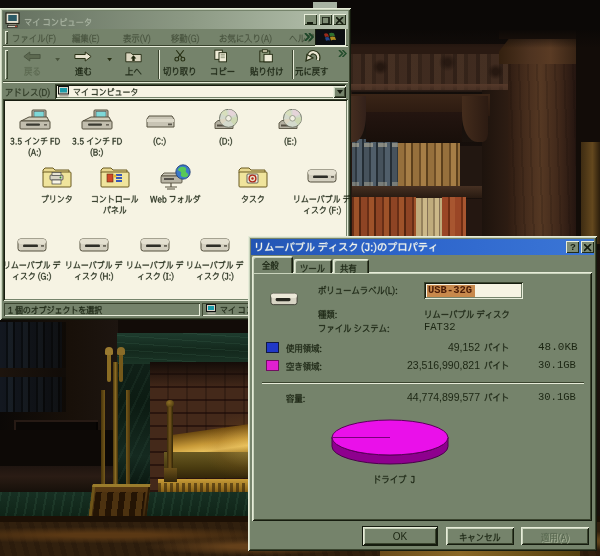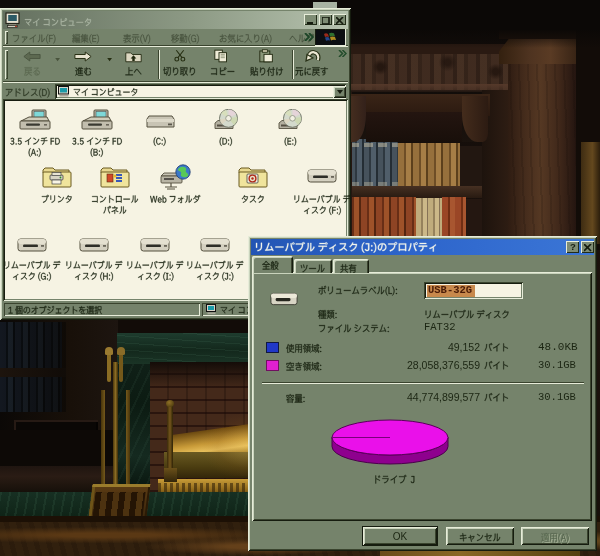--- a/index.html
+++ b/index.html
@@ -553,21 +553,21 @@
       <path d="M7.8,-6.1Q7.4,-7.1 7,-7.7L7.5,-8Q7.9,-7.2 8.3,-6.4L7.8,-6.1ZM6.9,-5.7Q6.6,-6.5 6.1,-7.3L6.6,-7.5Q7.1,-6.6 7.3,-5.9L6.9,-5.7ZM0.6,-0.4Q1.4,-1.8 1.9,-3.3Q2.3,-4.8 2.4,-6.9L3.1,-6.8Q2.9,-4.6 2.5,-3Q2,-1.4 1.1,0L0.6,-0.4ZM5.6,-6.9Q5.7,-4.8 6.2,-3.3Q6.6,-1.8 7.5,-0.4L6.9,0Q6,-1.5 5.6,-3.1Q5.1,-4.7 5,-6.8L5.6,-6.9ZM15.6,-6.9Q14.6,-5.7 13.3,-4.7L13.3,0.3L12.6,0.3L12.6,-4.3Q11.2,-3.3 9.4,-2.6L9.2,-3.2Q10.9,-3.9 12.5,-5Q14.1,-6 15.2,-7.4L15.6,-6.9ZM23.7,-2.3Q21.8,-3.4 20,-4.1L20,0.3L19.4,0.3L19.4,-7.5L20,-7.5L20,-4.8Q22,-4 24,-2.9L23.7,-2.3Z" fill="#1c2613" stroke="#1c2613" stroke-width="0.3"></path>
     </svg>
   </div>
 <div style="position:absolute;left:538px;top:341px;font-family:'Liberation Mono';font-size:11px;color:#1c2613">48.0KB</div>
 <div style="position:absolute;left:266px;top:360px;width:13px;height:11px;background:#e020d0;box-shadow:inset 0 0 0 1px #701060;"></div>
 <div style="position:absolute;left:286.0px;top:360.0px;width:38px;height:13px">
     <svg width="38" height="13" viewBox="0 -10.0 38 13" style="position:absolute">
       <path d="M1.1,-6.5L1.1,-5.1L0.6,-5.1L0.6,-7L3.9,-7L3.9,-7.9L4.4,-7.9L4.4,-7L7.8,-7L7.8,-5.4L7.3,-5.4L7.3,-6.5L5.3,-6.5L5.3,-4.6Q5.3,-4.4 5.4,-4.3Q5.4,-4.2 5.7,-4.2L7,-4.2L7,-5L7.5,-4.8L7.5,-4.1Q7.5,-3.9 7.4,-3.8Q7.3,-3.7 7,-3.7L5.6,-3.7Q5.1,-3.7 5,-3.8Q4.8,-4 4.8,-4.4L4.8,-6.5L3.5,-6.5Q3.5,-5.2 2.8,-4.4Q2.1,-3.6 0.8,-3.3L0.6,-3.8Q1.8,-4.1 2.4,-4.8Q3,-5.4 3,-6.5L1.1,-6.5ZM4.4,-2.2L4.4,-0.2L7.9,-0.2L7.9,0.4L0.5,0.4L0.5,-0.2L3.8,-0.2L3.8,-2.2L0.9,-2.2L0.9,-2.8L7.5,-2.8L7.5,-2.2L4.4,-2.2ZM14.9,-0.6L15,0Q13.7,0.3 12.4,0.3Q11.2,0.3 10.5,-0.1Q9.9,-0.5 9.9,-1.3Q9.9,-2 10.4,-2.5Q10.9,-3 11.9,-3Q13.3,-3 14.2,-2.2L14.2,-2.2Q13.8,-3 13.4,-4Q12.1,-3.9 11.1,-3.9Q10,-3.9 9.5,-3.9L9.5,-4.5Q10.2,-4.5 11.1,-4.5Q12,-4.5 13.1,-4.6Q12.9,-5.3 12.7,-5.8Q11.8,-5.7 11.2,-5.7Q10.3,-5.7 9.7,-5.8L9.7,-6.4Q10.1,-6.4 11.2,-6.4Q11.7,-6.4 12.5,-6.4Q12.3,-7.1 12.1,-7.6L12.7,-7.8Q12.9,-7.1 13.1,-6.5Q14.4,-6.6 15.4,-6.8L15.5,-6.2Q14.4,-6 13.3,-5.9Q13.5,-5.2 13.7,-4.7Q14.9,-4.8 15.8,-5L15.9,-4.4Q14.9,-4.2 14,-4Q14.5,-2.8 14.9,-2L14.5,-1.7Q13.5,-2.3 12,-2.3Q11.2,-2.3 10.9,-2.1Q10.5,-1.8 10.5,-1.3Q10.5,-0.8 11,-0.5Q11.4,-0.3 12.4,-0.3Q13.7,-0.3 14.9,-0.6ZM18.8,-7.6Q18.7,-6.9 18.4,-6.2Q18,-5.5 17.3,-4.9L17,-5.4Q17.7,-6 18,-6.6Q18.4,-7.3 18.5,-7.9L19.1,-7.9Q19.3,-7.3 19.6,-6.7Q20,-6.1 20.7,-5.4L20.4,-4.9Q19.7,-5.6 19.3,-6.3Q18.9,-6.9 18.9,-7.6L18.8,-7.6ZM22.1,-6.1Q22.3,-6.6 22.4,-7.1L20.6,-7.1L20.6,-7.6L24.6,-7.6L24.6,-7.1L22.9,-7.1Q22.7,-6.5 22.6,-6.1L24.3,-6.1L24.3,-1.2L20.9,-1.2L20.9,-6.1L22.1,-6.1ZM21.4,-4.7L23.8,-4.7L23.8,-5.6L21.4,-5.6L21.4,-4.7ZM19.8,-4.6L17.8,-4.6L17.8,-5.2L19.8,-5.2L19.8,-4.6ZM23.8,-4.2L21.4,-4.2L21.4,-3.2L23.8,-3.2L23.8,-4.2ZM20.3,-3.6L20.3,-1.1Q20.3,-0.8 20.2,-0.6Q20.1,-0.5 19.8,-0.5L19.2,-0.5L19.1,-1L19.9,-1L19.9,-3.1L18.8,-3.1L18.8,0.7L18.4,0.7L18.4,-3.1L17.2,-3.1L17.2,-3.6L20.3,-3.6ZM21.4,-2.7L21.4,-1.7L23.8,-1.7L23.8,-2.7L21.4,-2.7ZM20.3,0.3Q21.2,-0.2 21.8,-0.9L22.2,-0.6Q21.5,0.2 20.6,0.7L20.3,0.3ZM23.3,-0.9Q24.2,-0.3 24.8,0.3L24.5,0.7Q24.2,0.4 23.8,0Q23.4,-0.3 23,-0.6L23.3,-0.9ZM27.9,-1.4Q26.9,-0.9 25.5,-0.3L25.3,-0.9Q25.8,-1 26.4,-1.3L26.4,-4.7L25.4,-4.7L25.4,-5.3L26.4,-5.3L26.4,-7.9L26.9,-7.9L26.9,-5.3L27.7,-5.3L27.7,-4.7L26.9,-4.7L26.9,-1.5Q27.3,-1.7 27.8,-2L27.9,-1.4ZM32.6,-1.9L33.1,-1.6L33,0.2Q33,0.4 32.9,0.6Q32.8,0.7 32.6,0.7Q32.4,0.7 32.2,0.5Q31.7,-0.1 31.3,-1.2Q30.6,-0.1 29.6,0.7L29.3,0.2Q30.5,-0.7 31.2,-1.8Q30.8,-3.5 30.8,-6L27.9,-6L27.9,-6.5L30.8,-6.5L30.8,-7.9L31.3,-7.9L31.3,-6.5L33.1,-6.5L33.1,-6L31.3,-6Q31.3,-3.9 31.5,-2.5Q31.8,-3.1 32,-3.8Q32.2,-4.4 32.4,-5.3L32.9,-5.1Q32.7,-4.1 32.4,-3.3Q32.1,-2.5 31.7,-1.8Q32,-0.5 32.5,0.1L32.6,-1.9ZM32.5,-6.6Q32.4,-6.9 32.1,-7.1Q31.8,-7.4 31.6,-7.5L31.9,-7.9Q32.4,-7.5 32.8,-7L32.5,-6.6ZM28.2,-2.3L28.2,-5.1L30.2,-5.1L30.2,-2.3L28.2,-2.3ZM28.7,-2.8L29.7,-2.8L29.7,-4.6L28.7,-4.6L28.7,-2.8ZM30.5,-1.2Q29.3,-0.8 27.7,-0.5L27.6,-1.1Q29.2,-1.3 30.5,-1.8L30.5,-1.2ZM34.2,-4.6L34.2,-4.7Q34.2,-5 34.3,-5.1Q34.5,-5.3 34.7,-5.3Q35,-5.3 35.1,-5.1Q35.2,-5 35.2,-4.7L35.2,-4.6Q35.2,-4.3 35.1,-4.2Q35,-4 34.7,-4Q34.5,-4 34.3,-4.2Q34.2,-4.3 34.2,-4.6ZM34.2,-0.4L34.2,-0.6Q34.2,-0.8 34.3,-1Q34.5,-1.1 34.7,-1.1Q35,-1.1 35.1,-1Q35.2,-0.8 35.2,-0.6L35.2,-0.4Q35.2,-0.2 35.1,-0Q35,0.1 34.7,0.1Q34.5,0.1 34.3,-0Q34.2,-0.2 34.2,-0.4Z" fill="#1c2613" stroke="#1c2613" stroke-width="0.3"></path>
     </svg>
   </div>
-<div style="position:absolute;left:360px;top:359px;width:120px;text-align:right;font-family:'Liberation Sans';font-size:10.5px;color:#1c2613">28,058,376,559</div>
+<div style="position:absolute;left:360px;top:359px;width:120px;text-align:right;font-family:'Liberation Sans';font-size:10.5px;color:#1c2613">23,516,990,821</div>
 <div style="position:absolute;left:484.0px;top:358.7px;width:28px;height:13px">
     <svg width="28" height="13" viewBox="0 -10.0 28 13" style="position:absolute">
       <path d="M7.8,-6.1Q7.4,-7.1 7,-7.7L7.5,-8Q7.9,-7.2 8.3,-6.4L7.8,-6.1ZM6.9,-5.7Q6.6,-6.5 6.1,-7.3L6.6,-7.5Q7.1,-6.6 7.3,-5.9L6.9,-5.7ZM0.6,-0.4Q1.4,-1.8 1.9,-3.3Q2.3,-4.8 2.4,-6.9L3.1,-6.8Q2.9,-4.6 2.5,-3Q2,-1.4 1.1,0L0.6,-0.4ZM5.6,-6.9Q5.7,-4.8 6.2,-3.3Q6.6,-1.8 7.5,-0.4L6.9,0Q6,-1.5 5.6,-3.1Q5.1,-4.7 5,-6.8L5.6,-6.9ZM15.6,-6.9Q14.6,-5.7 13.3,-4.7L13.3,0.3L12.6,0.3L12.6,-4.3Q11.2,-3.3 9.4,-2.6L9.2,-3.2Q10.9,-3.9 12.5,-5Q14.1,-6 15.2,-7.4L15.6,-6.9ZM23.7,-2.3Q21.8,-3.4 20,-4.1L20,0.3L19.4,0.3L19.4,-7.5L20,-7.5L20,-4.8Q22,-4 24,-2.9L23.7,-2.3Z" fill="#1c2613" stroke="#1c2613" stroke-width="0.3"></path>
     </svg>
   </div>
 <div style="position:absolute;left:538px;top:359px;font-family:'Liberation Mono';font-size:10.5px;color:#1c2613">30.1GB</div>
 <div style="position:absolute;left:262px;top:382px;width:322px;height:1px;background:#3a442e;"></div>
 <div style="position:absolute;left:262px;top:383px;width:322px;height:1px;background:#e7ecd9;"></div>
 <div style="position:absolute;left:286.0px;top:392.0px;width:22px;height:13px">
     <svg width="22" height="13" viewBox="0 -10.0 22 13" style="position:absolute">

